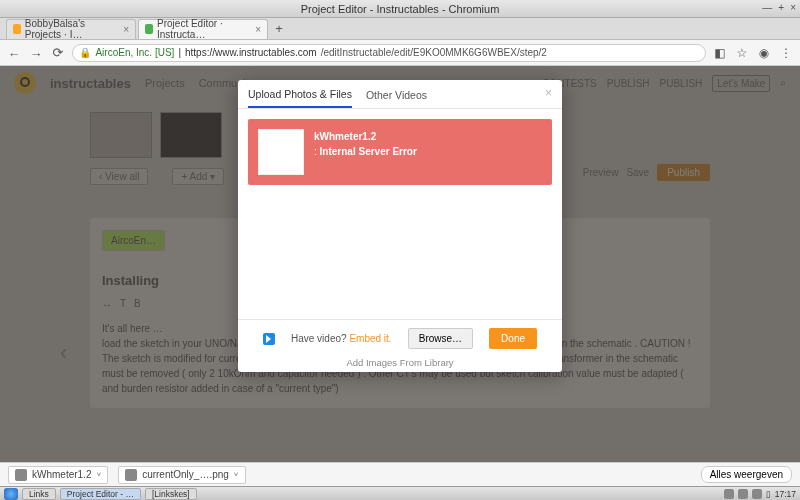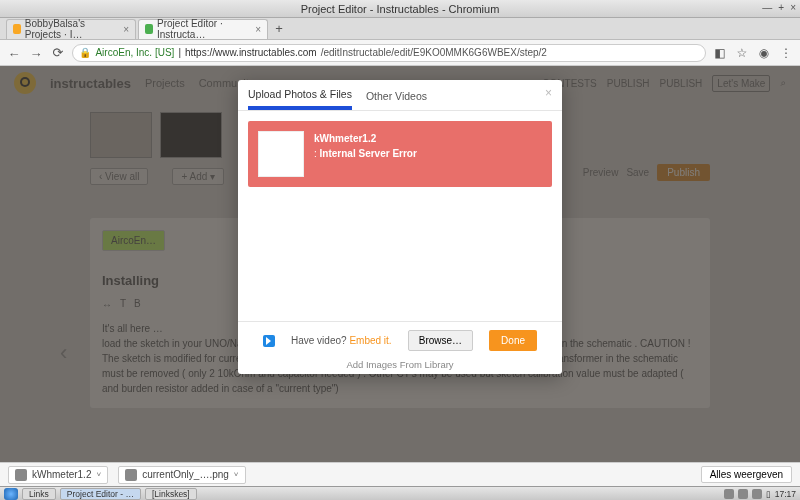--- a/index.html
+++ b/index.html
@@ -38,41 +38,41 @@
 .ractions{position:absolute;top:164px;right:90px;display:flex;gap:8px;font-size:10px;color:#777;align-items:center}
 .ractions .pub{background:#d68a2e;color:#fff;padding:3px 10px;border-radius:2px}
 .card{position:absolute;top:218px;left:90px;right:90px;background:rgba(250,249,248,0.7);border-radius:3px;padding:12px}
 .chip{display:inline-block;background:#bef264;border:1px solid #ccc;padding:4px 8px;font-size:10px;color:#555;border-radius:2px}
 .stitle{margin-top:22px;font-weight:bold;color:#555;font-size:13px}
 .toolbar2{margin-top:10px;display:flex;gap:8px;color:#666;font-size:10px}
 .body{margin-top:12px;font-size:10px;color:#555;line-height:1.5}
 .modal{position:absolute;top:80px;left:238px;width:324px;background:#fff;border-radius:3px;box-shadow:0 4px 20px rgba(0,0,0,0.3);z-index:10}
 .mtabs{display:flex;align-items:center;padding:8px 10px 0;gap:14px;border-bottom:1px solid #e5e5e5;position:relative}
 .mtab{font-size:10.5px;color:#555;padding-bottom:6px;cursor:pointer}
-.mtab.active{color:#333;border-bottom:4px solid #1d4ed8}
+.mtab.active{color:#333;border-bottom:2px solid #1d4ed8}
 .mclose{position:absolute;right:10px;top:6px;color:#bbb;font-size:12px;cursor:pointer}
 .mbody{padding:10px;min-height:210px}
 .errbox{background:#e86f6a;border-radius:2px;padding:10px;display:flex;gap:10px;align-items:flex-start}
 .errthumb{width:46px;height:46px;background:#fff;border:1px solid #eee}
 .errtxt{color:#fff;font-size:10px;line-height:1.5}
 .errtxt .fn{font-weight:bold}
 .errtxt .msg{font-weight:bold}
 .mfoot{border-top:1px solid #e5e5e5;padding:8px 25px;display:flex;align-items:center;gap:16px}
 .playic{width:12px;height:12px;background:#1e88e5;border-radius:2px;position:relative}
 .playic::after{content:"";position:absolute;left:3px;top:2px;border-left:5px solid #fff;border-top:4px solid transparent;border-bottom:4px solid transparent}
 .vtxt{font-size:10px;color:#555}
 .vlink{color:#f7941e}
 .browse{margin-left:auto;background:#f0f0f0;border:1px solid #ccc;padding:4px 10px;font-size:10px;border-radius:2px;cursor:pointer}
 .done{background:#f7941e;color:#fff;border:none;padding:5px 12px;font-size:10px;border-radius:2px;cursor:pointer}
 .addlib{text-align:center;font-size:9.5px;color:#888;padding-bottom:4px}
 .dlbar{position:absolute;bottom:14px;left:0;right:0;height:24px;background:#f5f5f5;border-top:1px solid #ccc;display:flex;align-items:center;padding:0 8px;gap:10px}
 .dlitem{display:flex;align-items:center;gap:5px;background:#fff;border:1px solid #ccc;padding:2px 6px;font-size:10px;color:#444;border-radius:2px}
 .dlicon{width:12px;height:12px;background:#888;border-radius:2px}
 .dlitem .car{color:#777;font-size:8px}
-.showall{margin-left:auto;font-size:10px;border:1px solid #ccc;background:#fff;padding:2px 8px;border-radius:2px}
+.showall{margin-left:auto;font-size:10px;border:1px solid #ccc;background:#fff;padding:2px 8px;border-radius:7px}
 .taskbar{position:absolute;bottom:0;left:0;right:0;height:14px;background:linear-gradient(#e6e6e6,#c8c8c8);display:flex;align-items:center;padding:0 4px;gap:4px;border-top:1px solid #999}
 .tstart{width:14px;height:12px;background:radial-gradient(circle,#6bb5ff,#1e66b3);border-radius:3px}
 .tbtn{height:12px;padding:0 6px;background:#dcdcdc;border:1px solid #aaa;font-size:8.5px;color:#333;display:flex;align-items:center;gap:3px;border-radius:2px}
 .tbtn.active{background:#c5d8ef}
 .tray{margin-left:auto;display:flex;align-items:center;gap:4px;font-size:8.5px;color:#333}
 .tric{width:10px;height:10px;background:#888;border-radius:2px}
 .prevarrow{position:absolute;top:340px;left:60px;color:#999;font-size:22px}
 </style>
 </head>
 <body>

